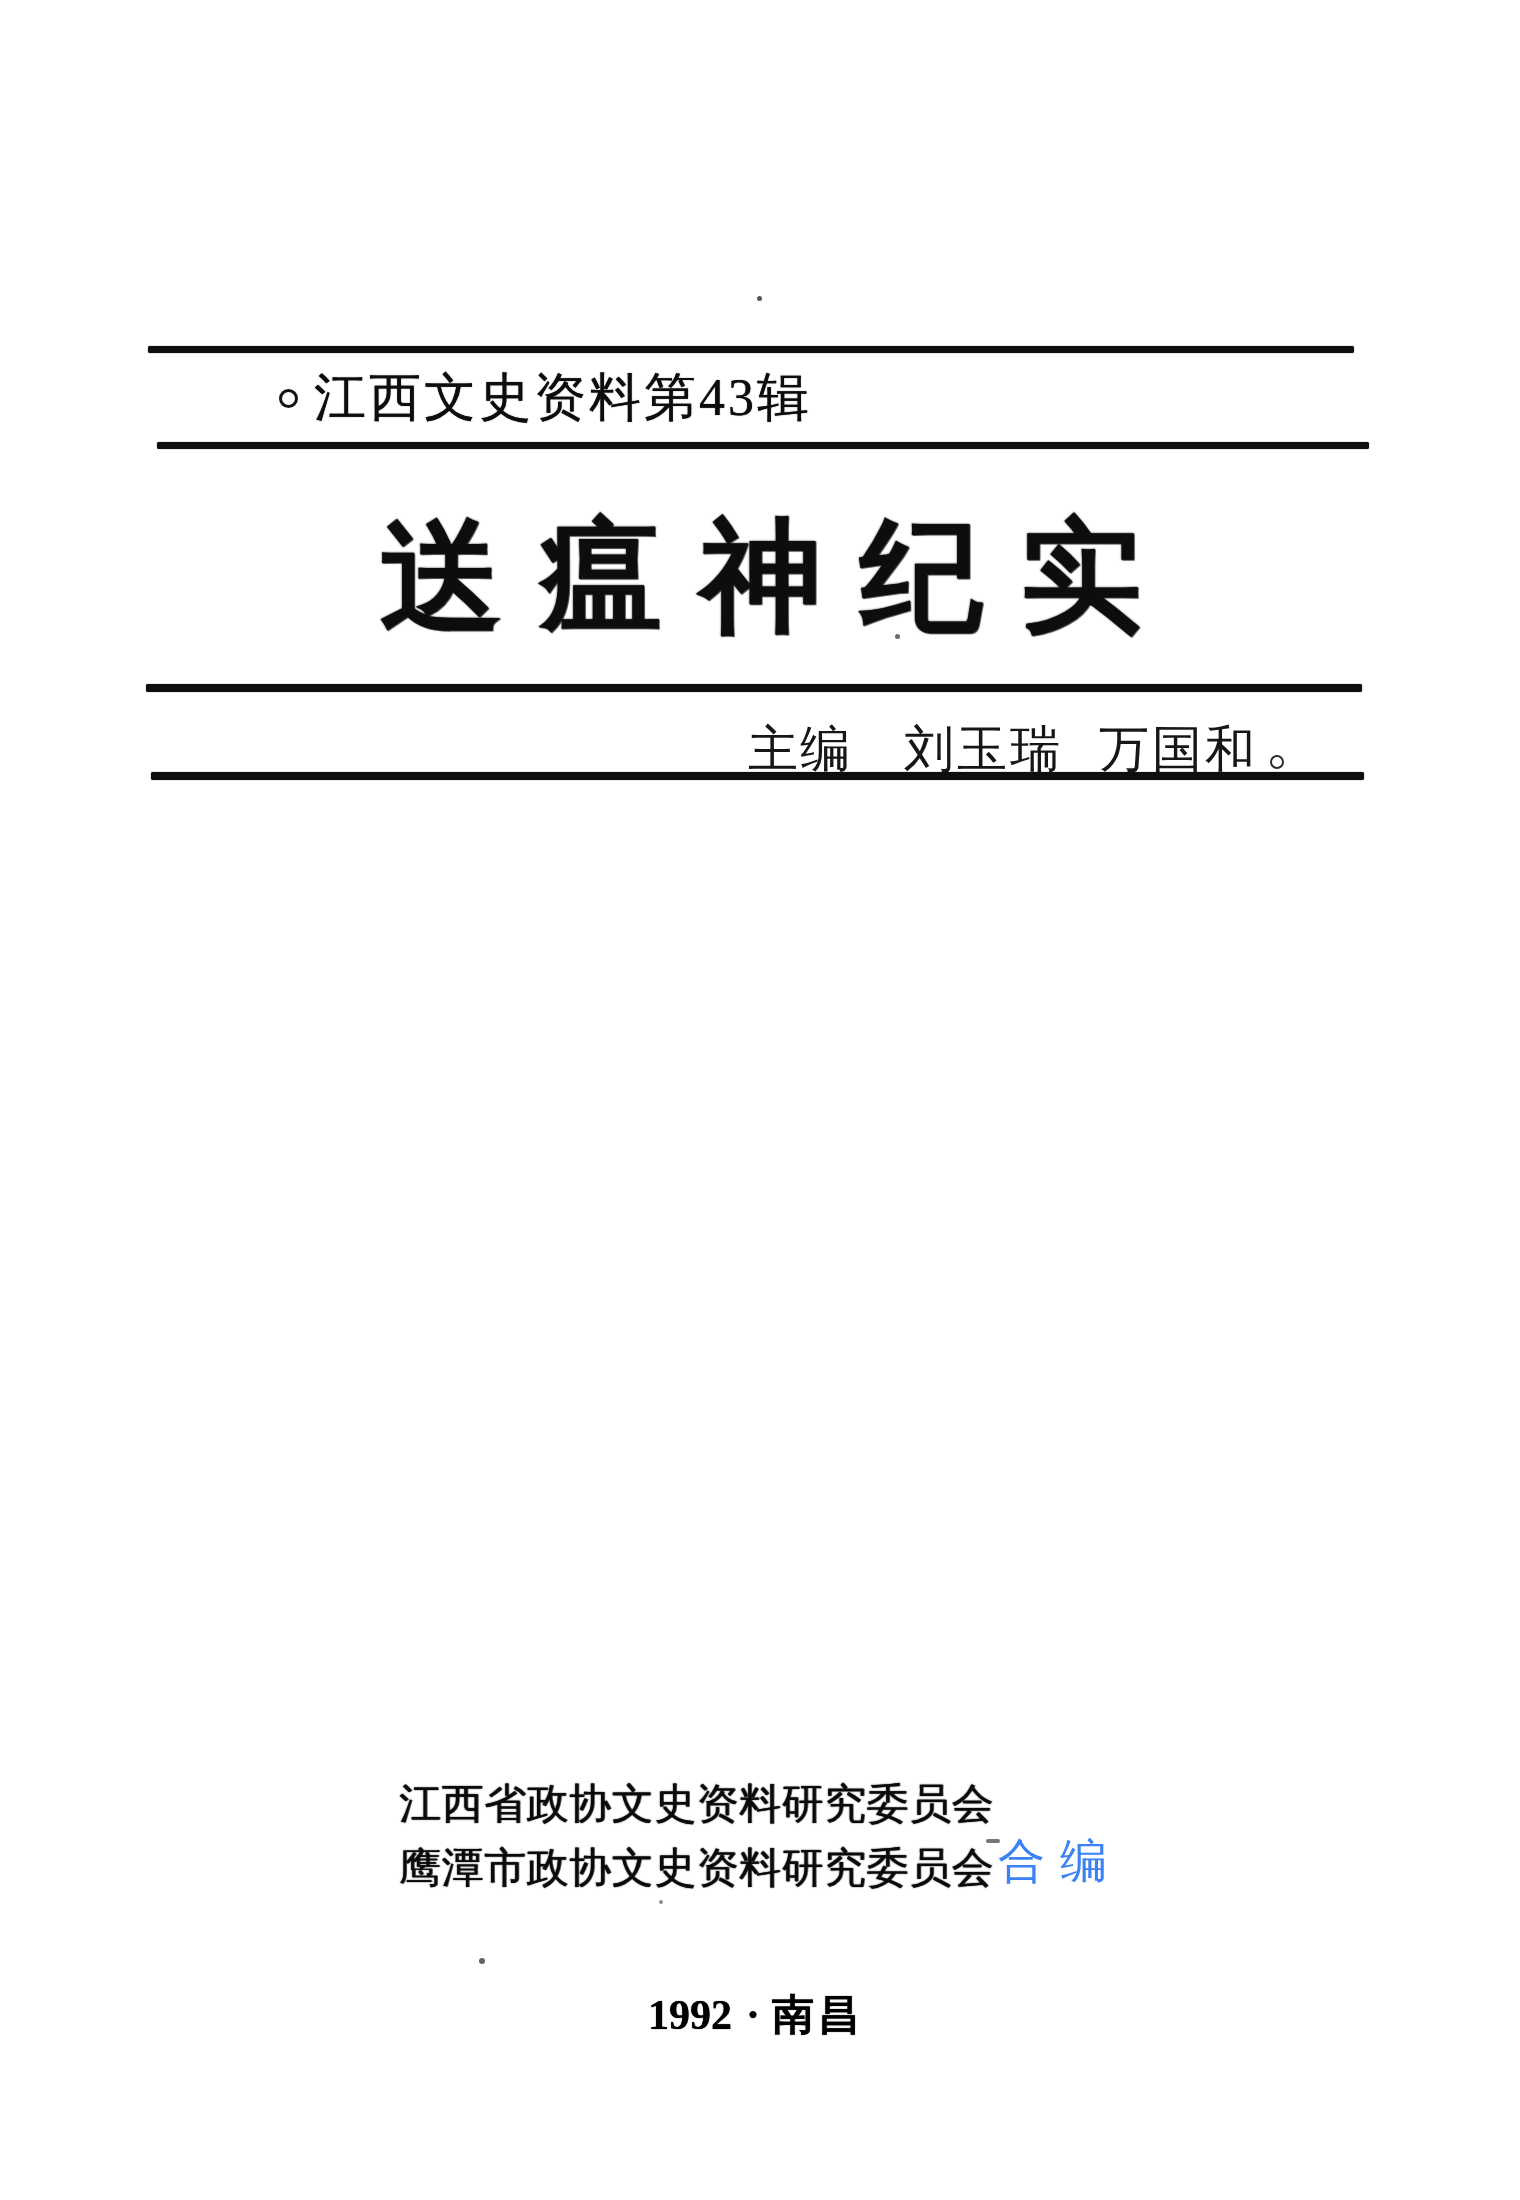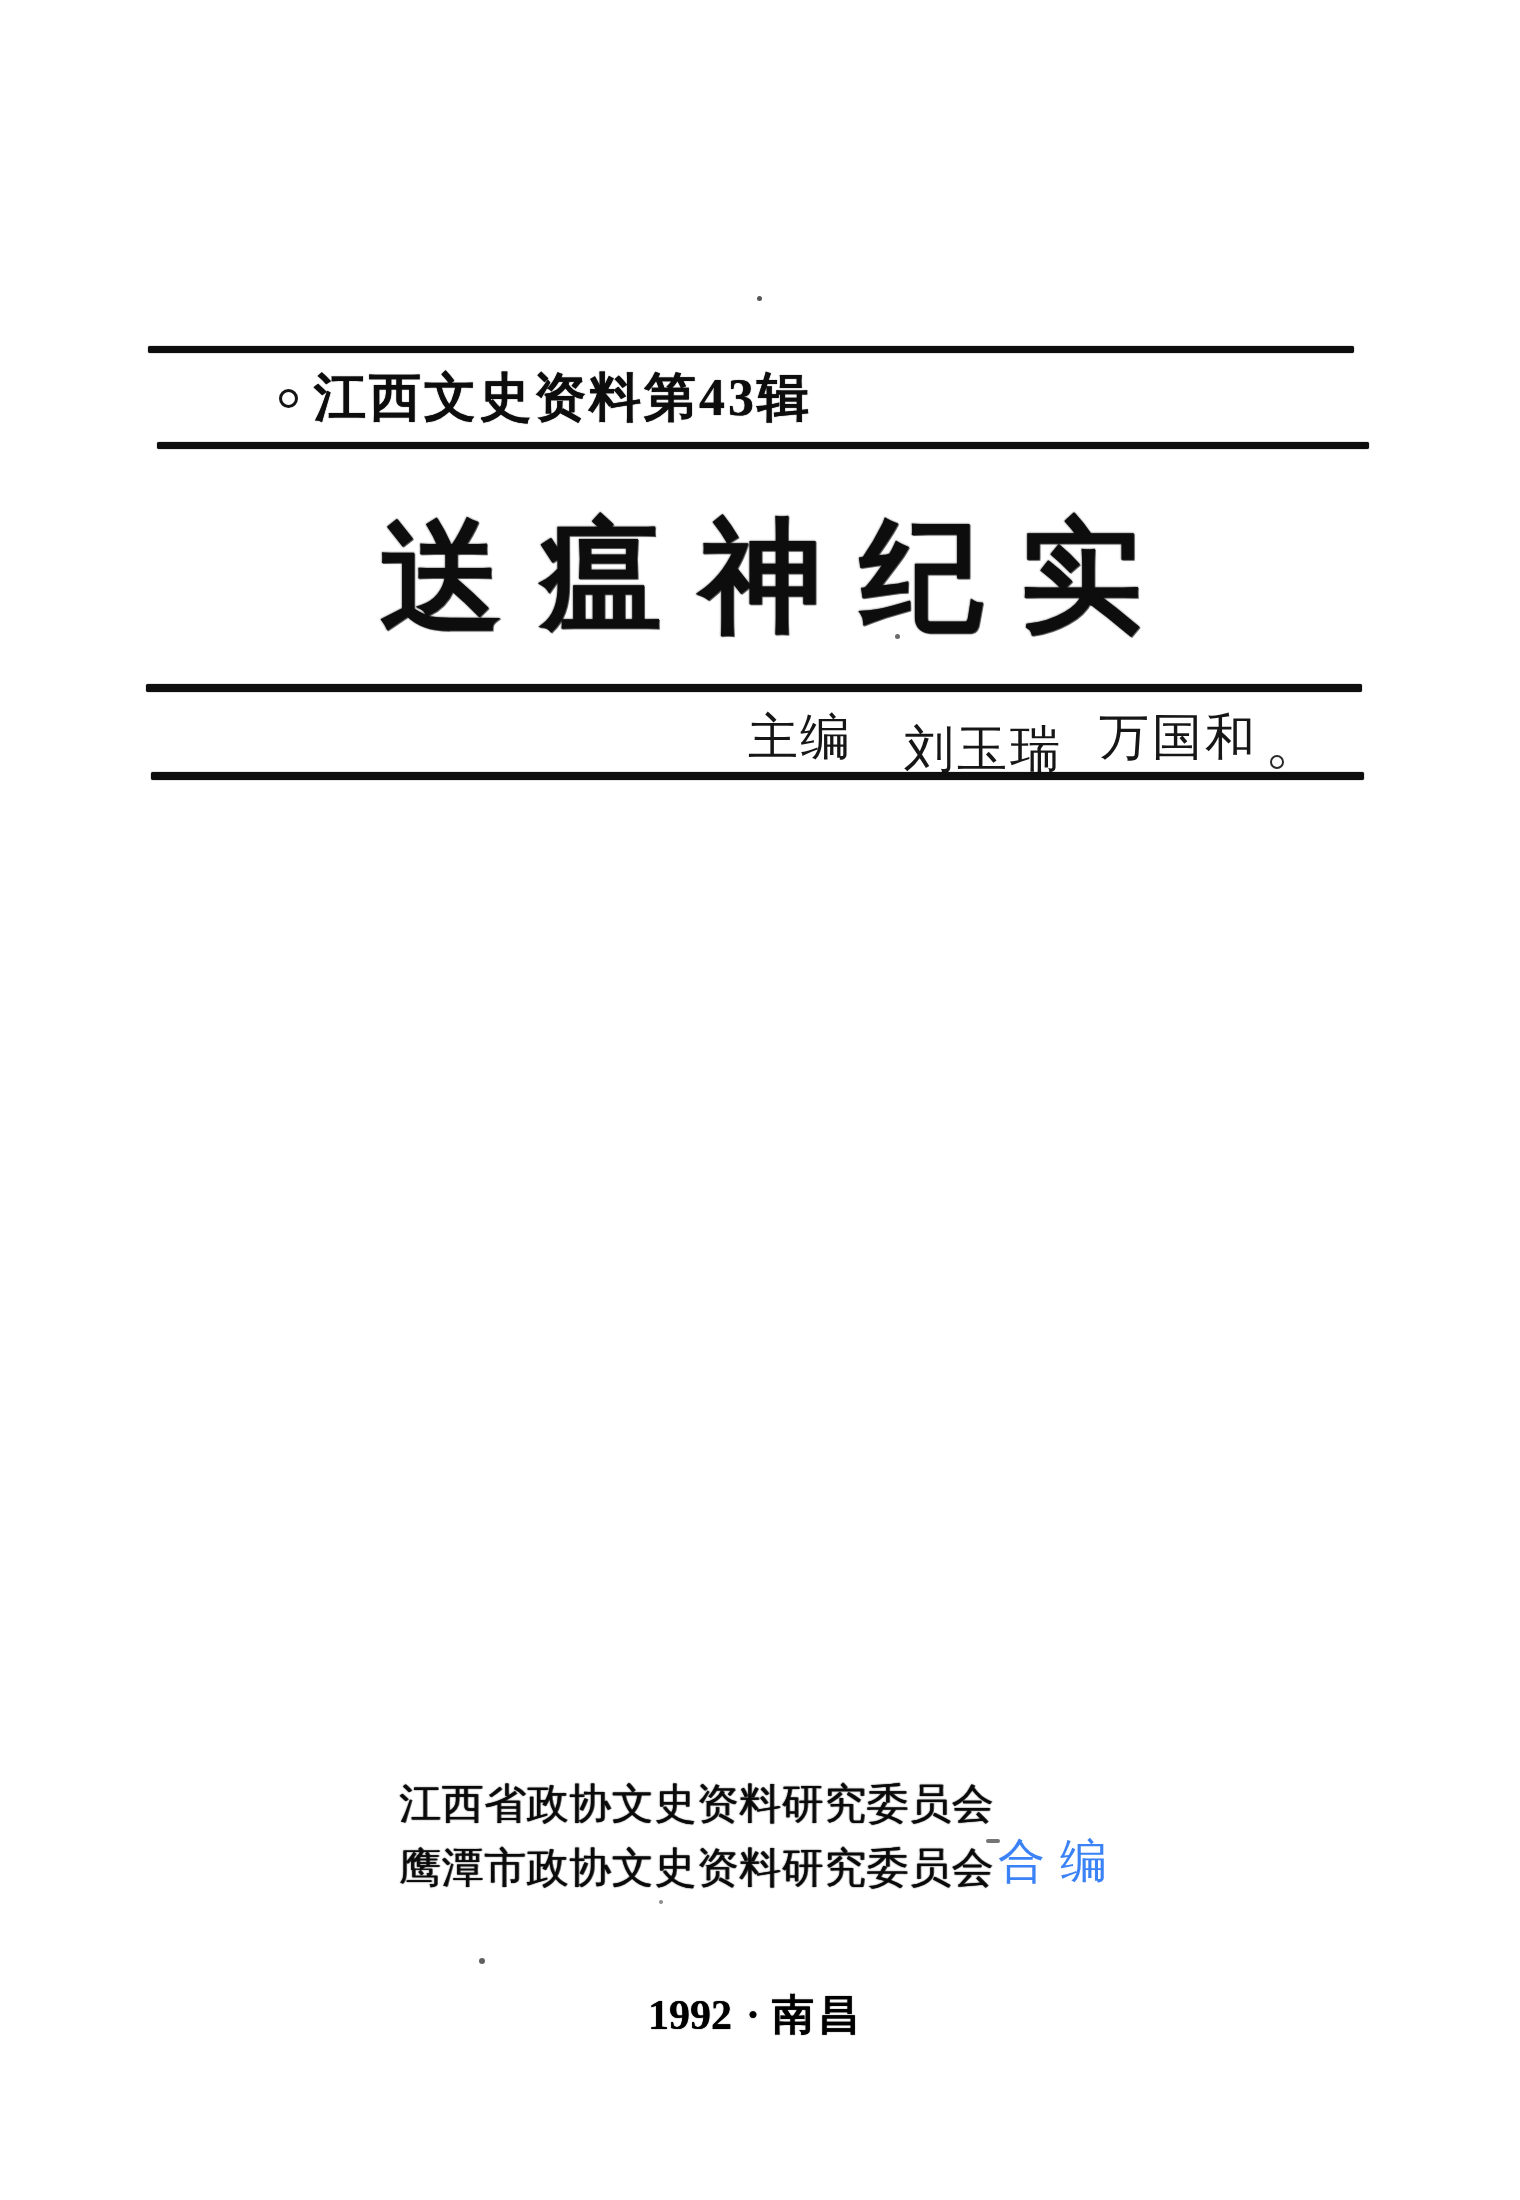--- a/index.html
+++ b/index.html
@@ -31,41 +31,41 @@
   }
   .bullet-ring {
     width: 13px; height: 13px;
     border: 3.5px solid #141414;
     border-radius: 50%;
     margin-right: 16px;
     flex: 0 0 auto;
   }
   .series-title {
     font-size: 52px;
-    font-weight: 700;
+    font-weight: 400;
     letter-spacing: 3px;
     text-shadow: 0 0 1px currentColor;
   }
 
   .main-title {
     position: absolute;
     left: 376px; top: 506px;
     margin: 4px;
     font-size: 122px;
     line-height: 134px;
     font-weight: 700;
     letter-spacing: 38px;
     white-space: nowrap;
     text-shadow: 0 0 2px currentColor, 1px 1px 0 rgba(0,0,0,0.55);
   }
 
   .editor-row {
     position: absolute;
     left: 748px; top: 708px;
-    display: flex; align-items: flex-start;
+    display: flex; align-items: flex-end;
     font-size: 50px; line-height: 58px;
     white-space: nowrap;
     color: #161616;
   }
   .editor-role { letter-spacing: 2px; margin-right: 52px; }
   .editor-name-1 { letter-spacing: 3px; margin-right: 36px; margin-top: 12px; }
   .editor-name-2 { letter-spacing: 3px; margin-right: 12px; }
   .period-ring {
     width: 10px; height: 10px;
     border: 2.5px solid #2a2a2a;

